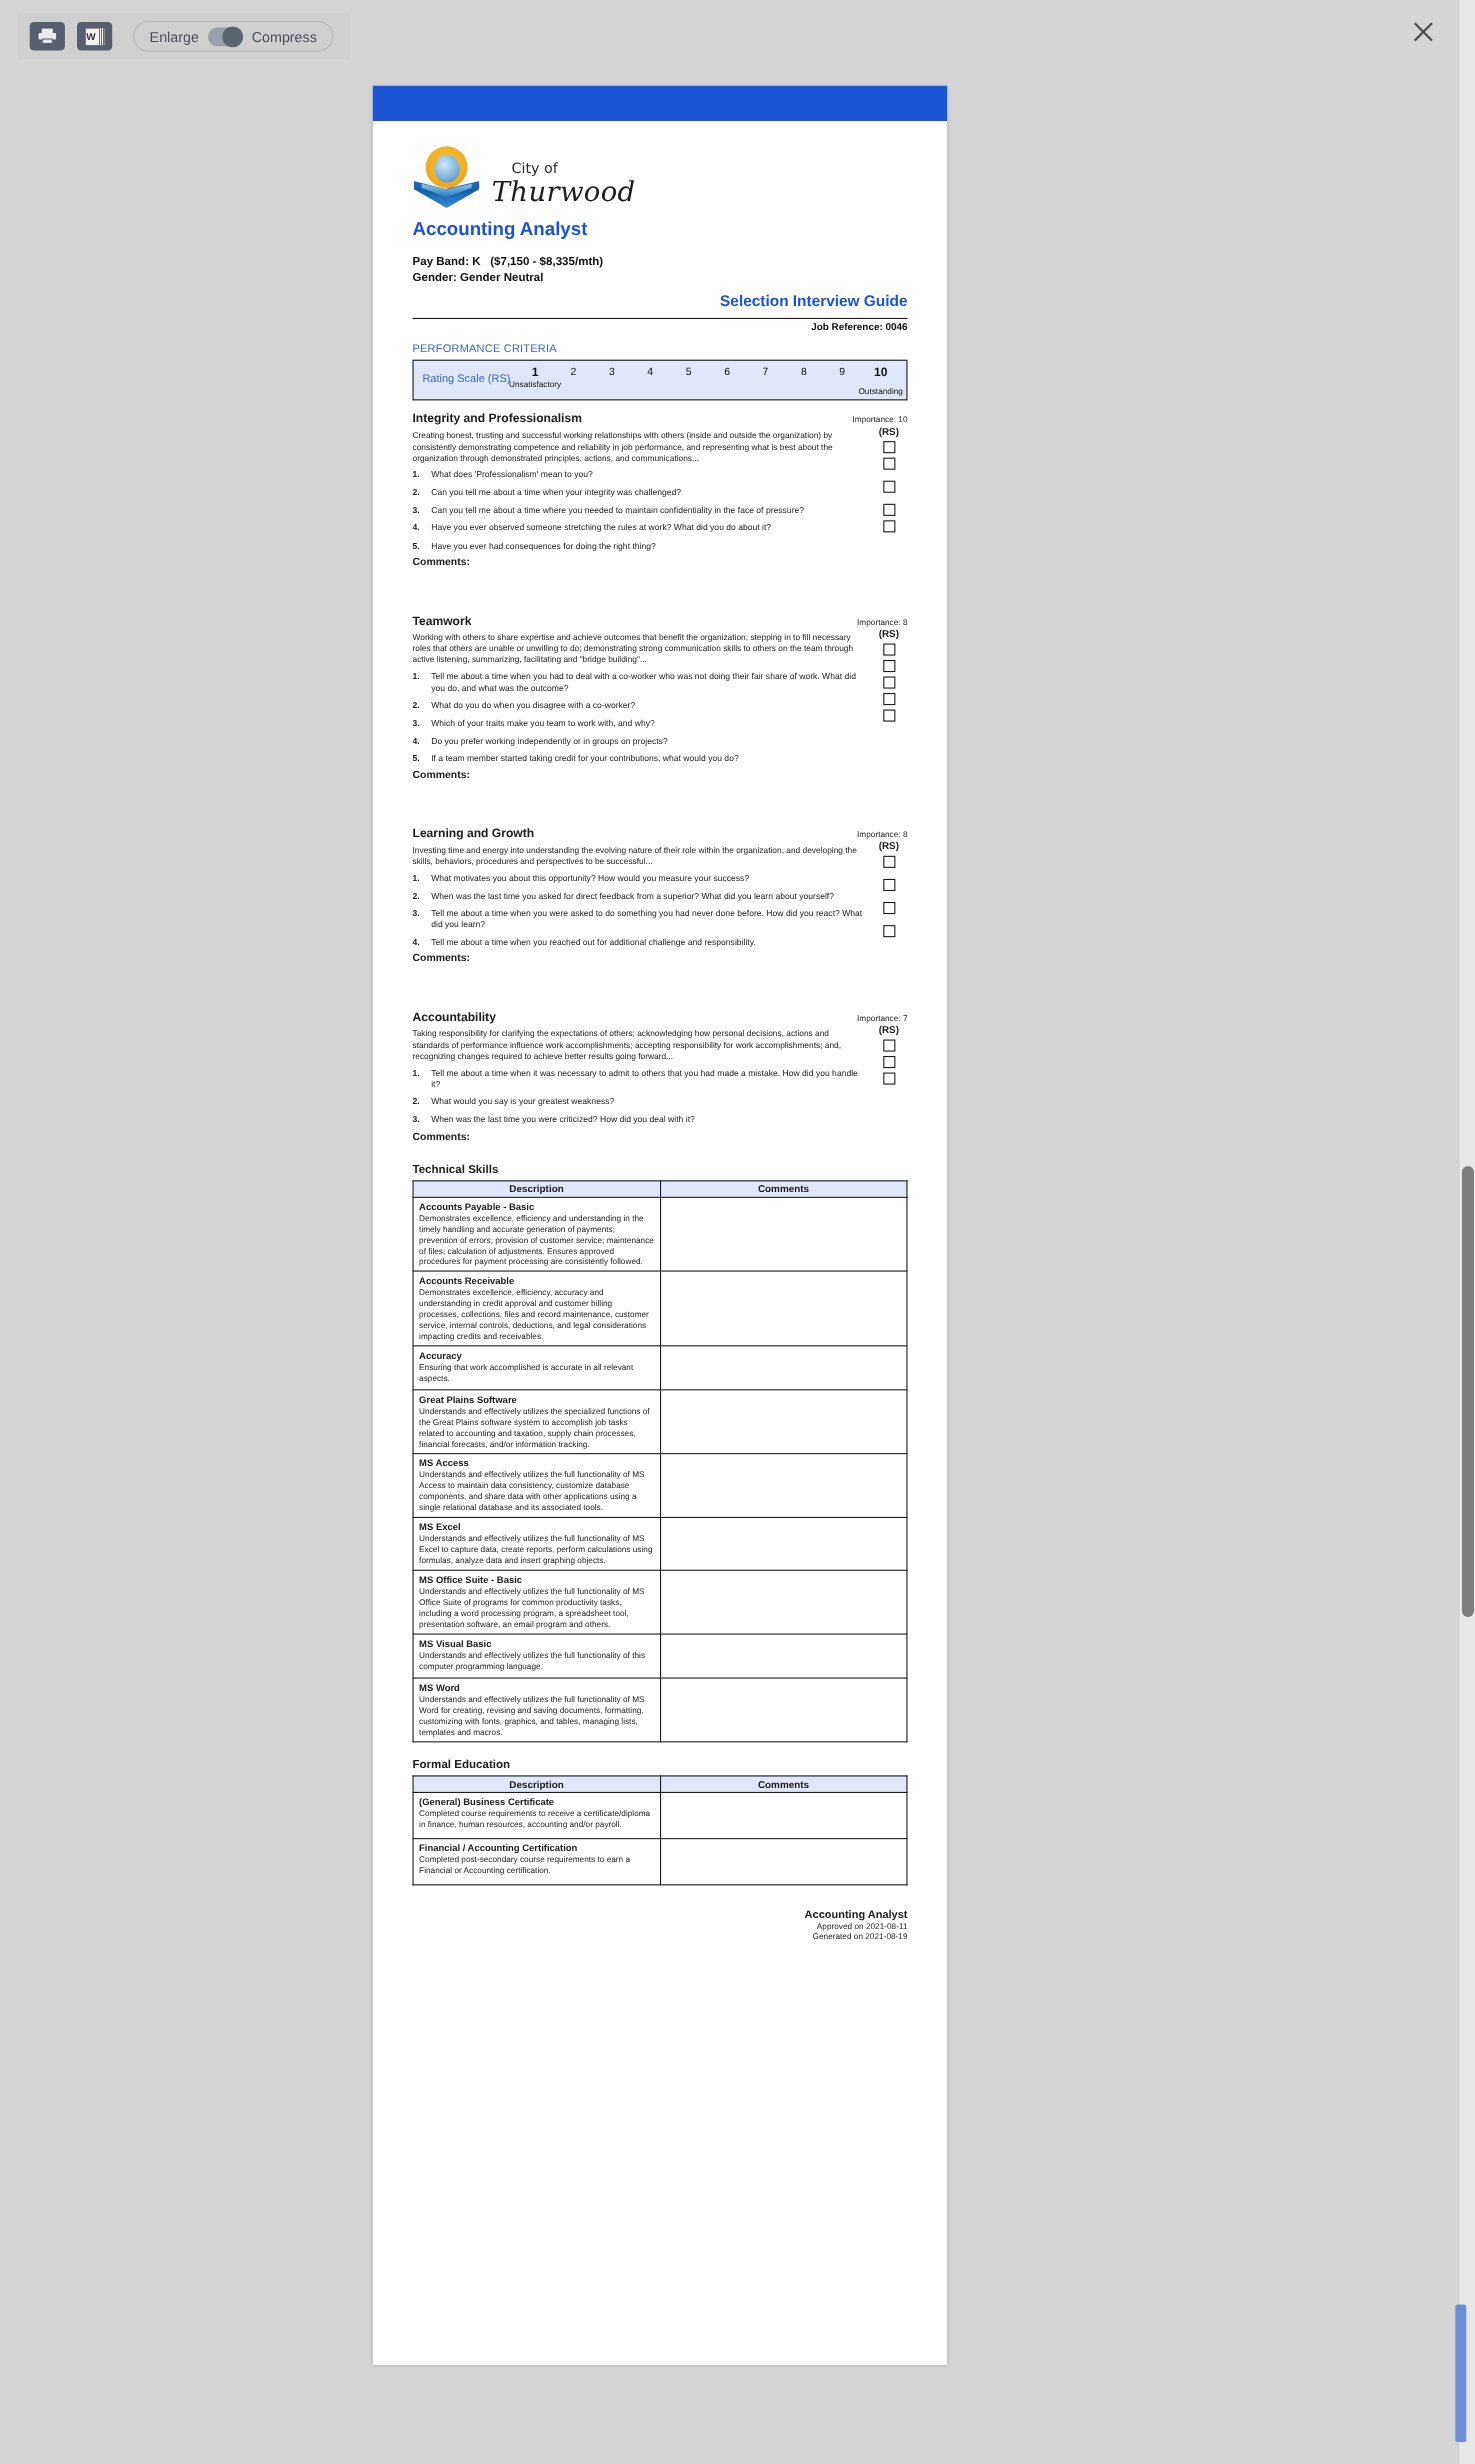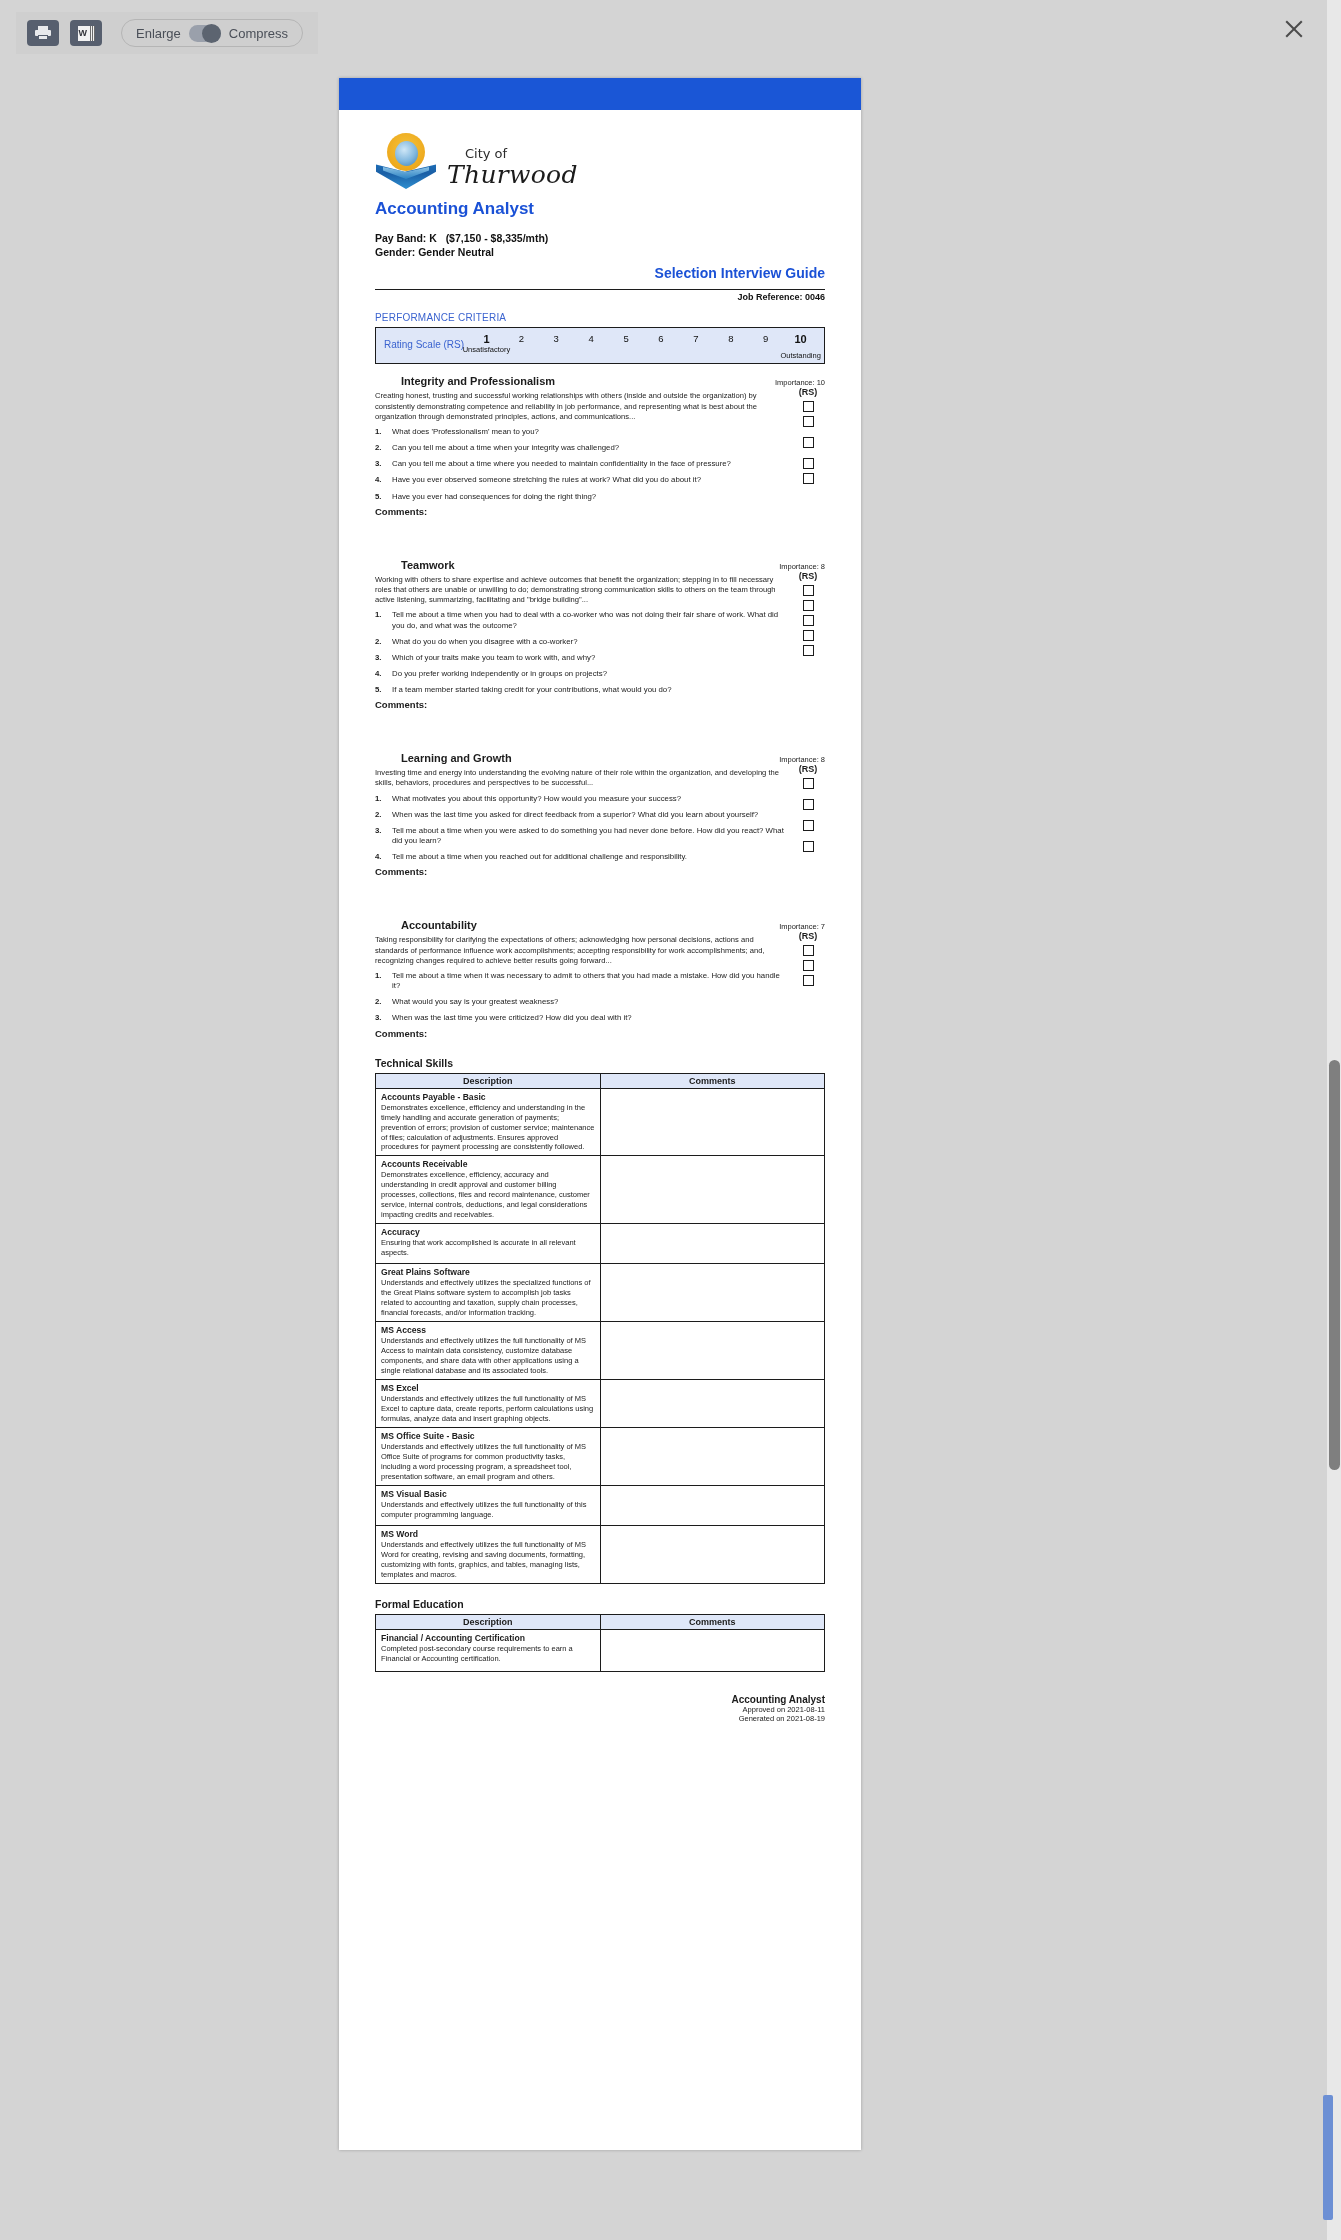--- a/index.html
+++ b/index.html
@@ -113,21 +113,21 @@
   .rating-nums { position:absolute; left:93px; right:6px; top:0; height:37px; display:flex; }
   .rn { flex:1; position:relative; text-align:center; }
   .rn .num { font-size:9.5px; color:#111; position:absolute; left:0; right:0; top:5px; }
   .rn.first .num, .rn.last .num { font-size:11px; font-weight:bold; }
   .rn .cap { position:absolute; left:-14px; right:-14px; font-size:7.5px; color:#111; }
   .rn.first .cap { top:17px; }
   .rn.last .cap { top:23px; }
 
   
   .comp { margin-top:11px; position:relative; }
-  .comp-head { display:flex; justify-content:space-between; align-items:baseline;margin-left:26px; }
+  .comp-head { display:flex; justify-content:space-between; align-items:baseline; }
   .comp-title { font-size:11px; font-weight:bold; color:#1c1c1c; }
   .comp-imp { font-size:7.5px; color:#1c1c1c; }
   .comp-body { display:flex; gap:6px; }
   .comp-left { flex:1; }
   .comp-right { width:34px; flex:none; text-align:center; }
   .comp-desc { font-size:7.6px; line-height:1.35; color:#1c1c1c; margin-top:4px; text-align:left; }
   .rs-label { font-size:9px; font-weight:bold; color:#1c1c1c; }
   .qlist { margin:4px 0 0 0; padding:0; list-style:none; }
   .qitem { display:flex; font-size:7.8px; color:#1c1c1c; line-height:1.3; }
   .qnum { width:17px; flex:none; font-weight:bold; }
@@ -497,20 +497,27 @@
     <table class="skills">
       <thead>
         <tr>
           <th>Description</th>
           <th>Comments</th>
         </tr>
       </thead>
       <tbody id="edu-rows">
           <tr>
             <td class="desc-cell" style="height: 42px;">
+              <div class="sk-name">(General) Business Certificate</div>
+              <div class="sk-desc">Completed course requirements to receive a certificate/diploma in finance, human resources, accounting and/or payroll.</div>
+            </td>
+            <td class="cmt-cell"></td>
+          </tr>
+          <tr>
+            <td class="desc-cell" style="height: 42px;">
               <div class="sk-name">Financial / Accounting Certification</div>
               <div class="sk-desc">Completed post-secondary course requirements to earn a Financial or Accounting certification.</div>
             </td>
             <td class="cmt-cell"></td>
           </tr>
         </tbody>
     </table>
 
   </div>
 

